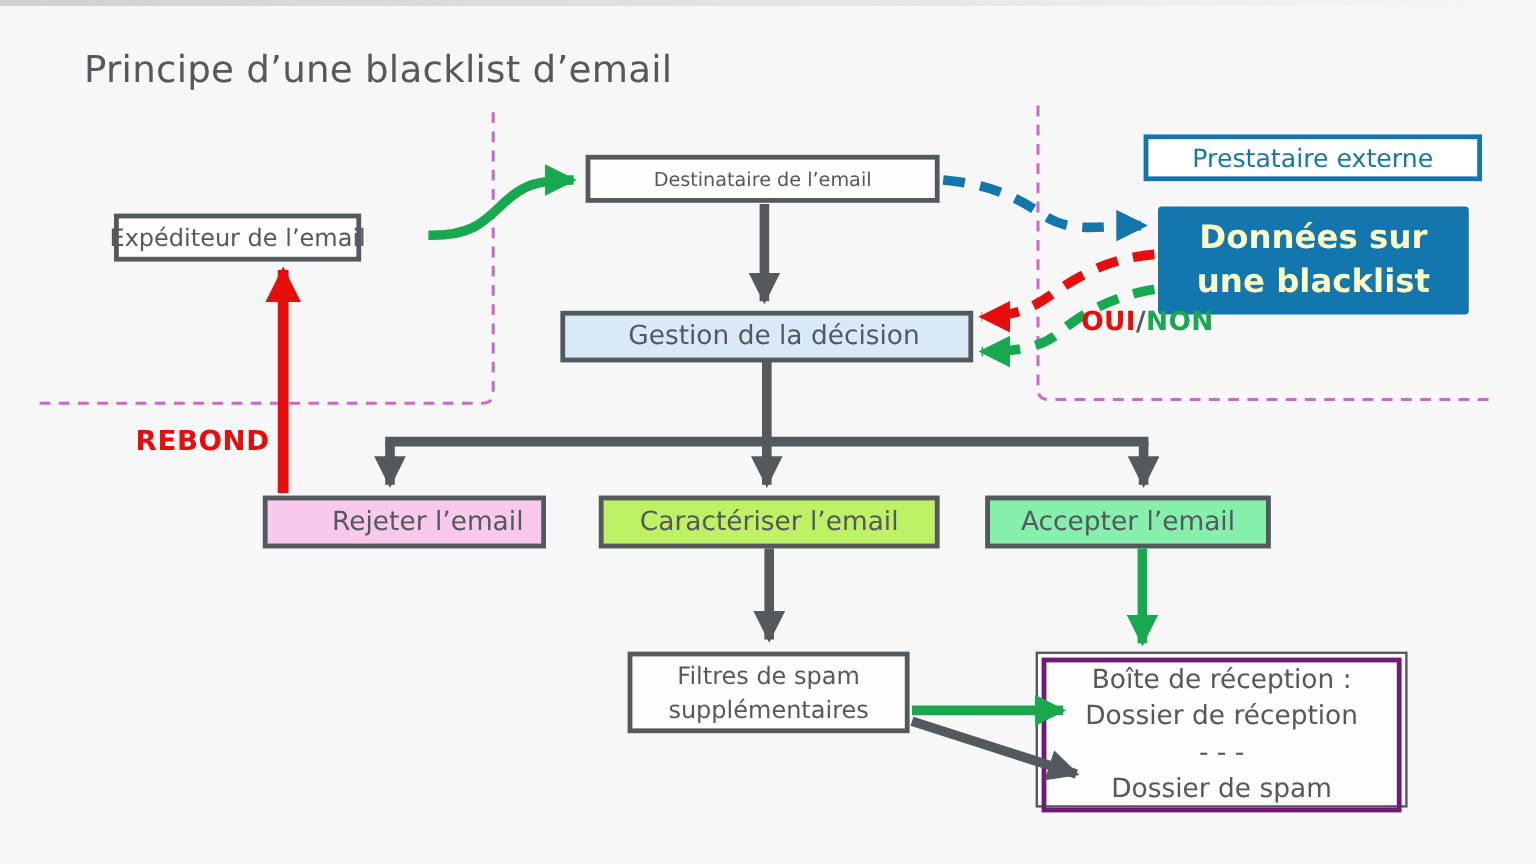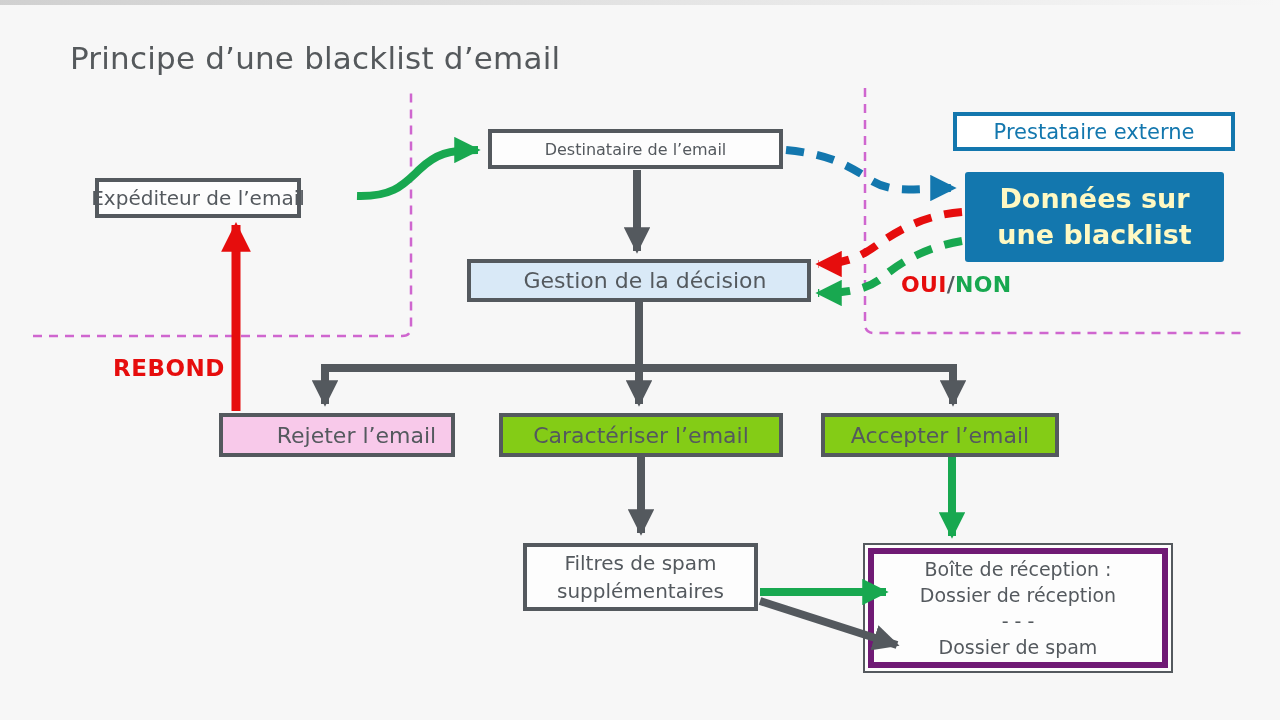--- a/index.html
+++ b/index.html
@@ -29,39 +29,39 @@
   .box-prestataire{left:953px;top:112px;width:282px;height:39px;
     border-color:#1377ae;color:#1377ae;font-size:21px;background:#ffffff;}
   .box-donnees{left:965px;top:172px;width:259px;height:90px;
     background:#1377ae;border:none;border-radius:3px;color:#fef9c3;
     font-size:27px;font-weight:700;flex-direction:column;line-height:1.35;}
   .box-gestion{left:467px;top:259px;width:344px;height:43px;
     background:#d9e9f7;font-size:22px;padding-left:12px;}
   .box-rejeter{left:219px;top:413px;width:236px;height:44px;
     background:#f8c9ea;font-size:22px;padding-left:39px;}
   .box-caracteriser{left:499px;top:413px;width:284px;height:44px;
-    background:#84cc16;font-size:22px;}
+    background:#bef264;font-size:22px;}
   .box-accepter{left:821px;top:413px;width:238px;height:44px;
-    background:#84cc16;font-size:22px;}
+    background:#86efac;font-size:22px;}
   .box-filtres{left:523px;top:543px;width:235px;height:68px;
     font-size:20px;flex-direction:column;line-height:1.4;}
   .box-boite{left:863px;top:543px;width:310px;height:130px;
     border:2px solid #54595e;padding:3px;background:#fdfdfd;
     display:flex;flex-direction:column;position:absolute;box-sizing:border-box;}
   .box-boite-inner{
-    flex:1;border:6px solid #701a75;display:flex;flex-direction:column;
+    flex:1;border:4px solid #701a75;display:flex;flex-direction:column;
     align-items:center;justify-content:center;color:#54595e;
-    font-size:19px;line-height:1.38;text-align:center;white-space:nowrap;
+    font-size:22px;line-height:1.38;text-align:center;white-space:nowrap;
   }
   .lbl-rebond{
     position:absolute;left:113px;top:355px;
     color:#e60d0d;font-weight:700;font-size:23px;letter-spacing:.5px;
   }
   .lbl-ouinon{
-    position:absolute;left:901px;top:272px;
+    position:absolute;left:901px;top:256px;
     font-weight:700;font-size:22px;letter-spacing:.3px;white-space:nowrap;
   }
   .lbl-ouinon .oui{color:#e60d0d;}
   .lbl-ouinon .sep{color:#54595e;}
   .lbl-ouinon .non{color:#18a850;}
   .brand-logo{
     position:absolute;left:45px;top:644px;
     font-size:38px;font-weight:700;color:#14287b;letter-spacing:7px;
   }
   svg.wires{position:absolute;left:0;top:0;z-index:5;pointer-events:none;}

